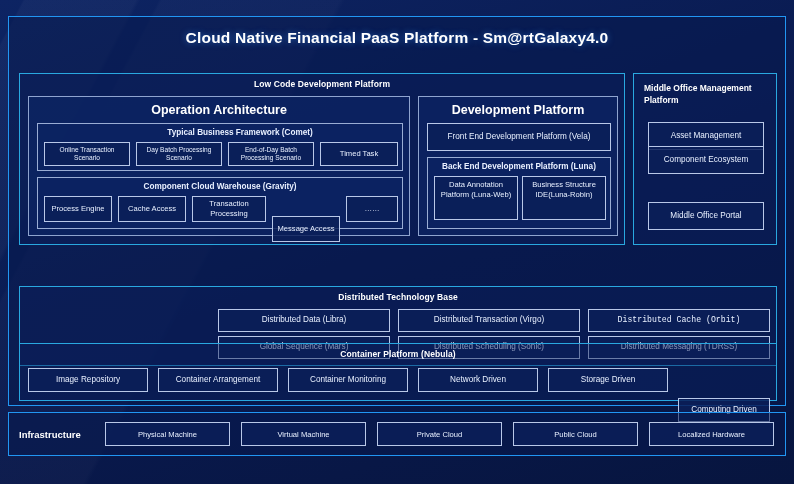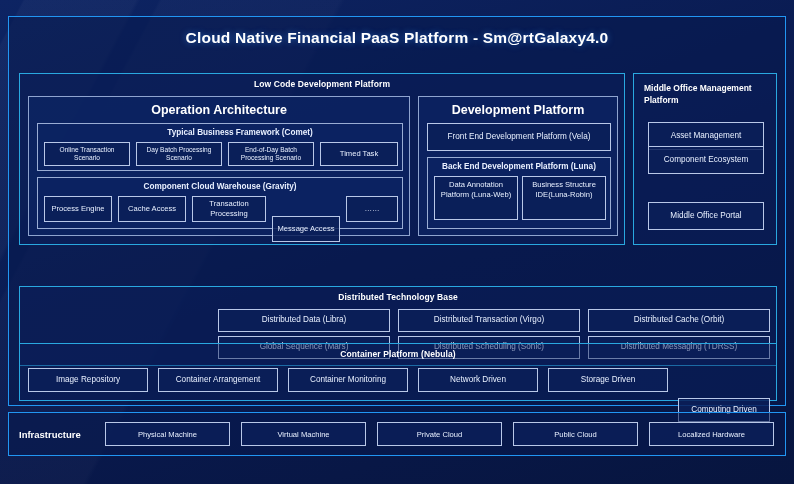--- a/index.html
+++ b/index.html
@@ -178,21 +178,21 @@
   <div class="sec" id="distributed-technology-section" style="left:10px; top:236px; width:758px; height:80px;margin-top:33px;">
     <div class="sec-title">Distributed Technology Base</div>
 
 
     <div class="chip lg" style="left:198px; top:22px; width:172px; height:23px;">Distributed Data (Libra)</div>
     <div class="chip lg" style="left:198px; top:49px; width:172px; height:23px;">Global Sequence (Mars)</div>
 
     <div class="chip lg" style="left:378px; top:22px; width:182px; height:23px;">Distributed Transaction (Virgo)</div>
     <div class="chip lg" style="left:378px; top:49px; width:182px; height:23px;">Distributed Scheduling (Sonic)</div>
 
-    <div class="chip lg" style="left:568px; top:22px; width:182px; height:23px;">Distributed Cache (Orbit)</div>
+    <div class="chip lg" style="left:568px; top:22px; width:182px; height:23px;font-family:Liberation Mono, monospace;">Distributed Cache (Orbit)</div>
     <div class="chip lg" style="left:568px; top:49px; width:182px; height:23px;">Distributed Messaging (TDRSS)</div>
   </div>
 
   <div class="sec" id="container-platform-section" style="left:10px; top:326px; width:758px; height:58px;">
     <div class="sec-title">Container Platform (Nebula)</div>
     <div class="chip lg" style="left:8px; top:24px; width:120px; height:24px;">Image Repository</div>
     <div class="chip lg" style="left:138px; top:24px; width:120px; height:24px;">Container Arrangement</div>
     <div class="chip lg" style="left:268px; top:24px; width:120px; height:24px;">Container Monitoring</div>
     <div class="chip lg" style="left:398px; top:24px; width:120px; height:24px;">Network Driven</div>
     <div class="chip lg" style="left:528px; top:24px; width:120px; height:24px;">Storage Driven</div>

